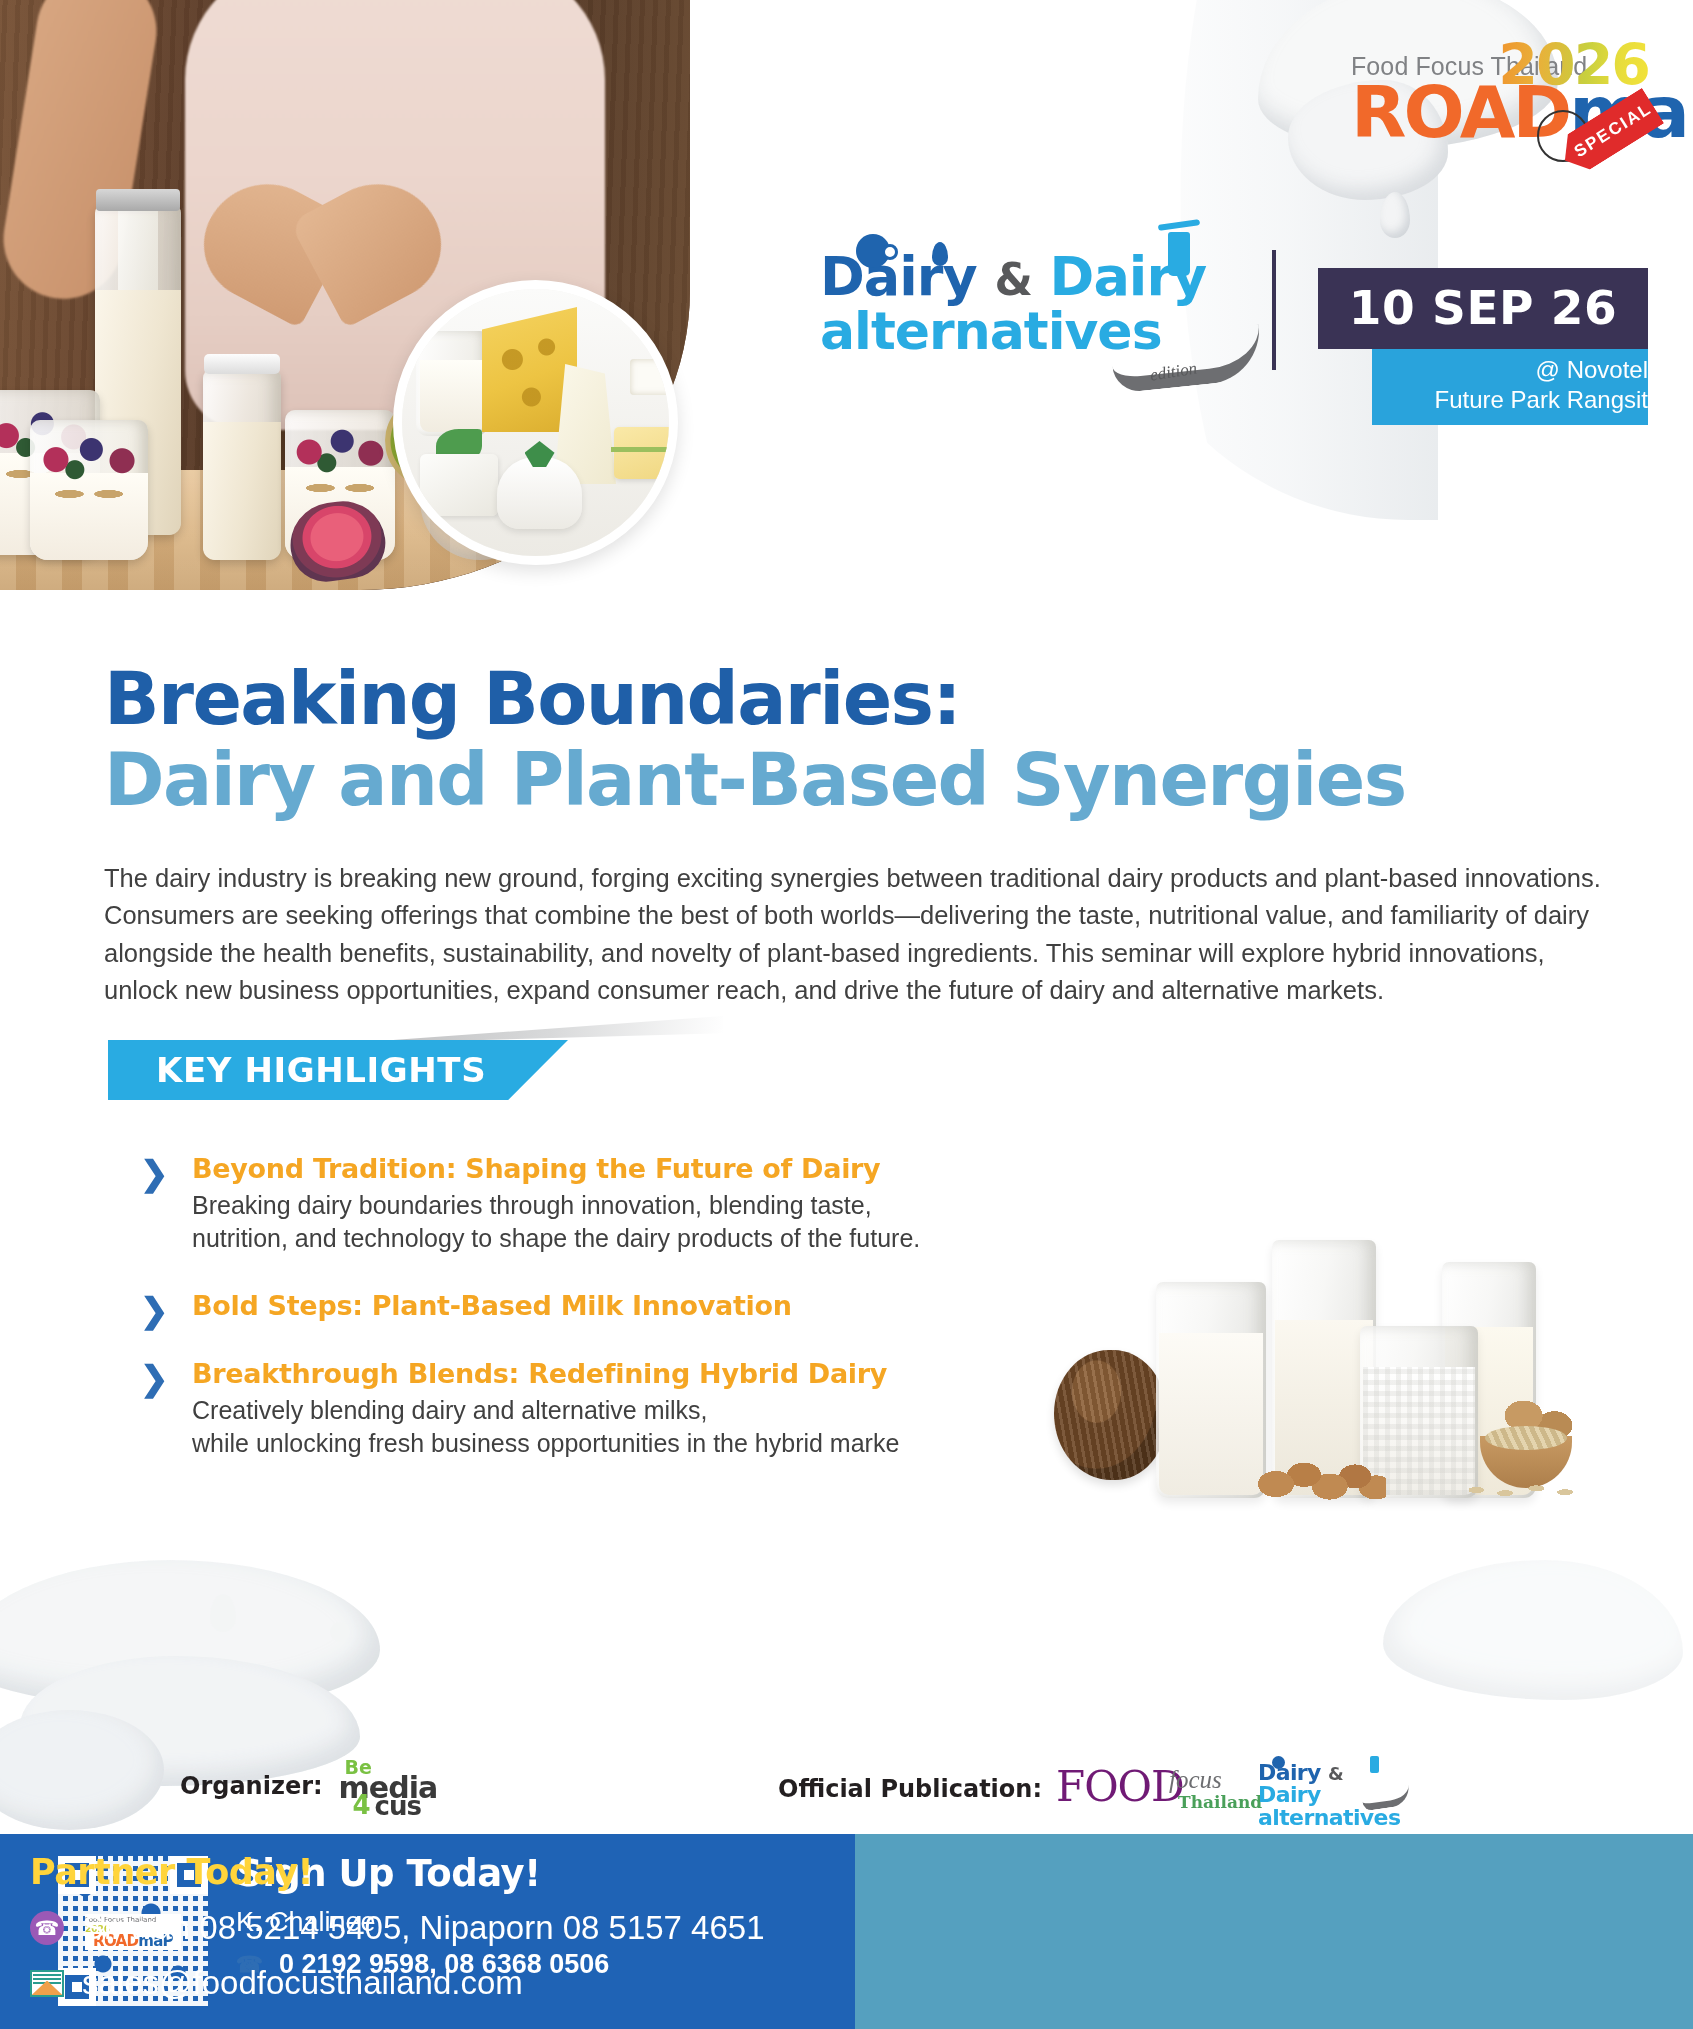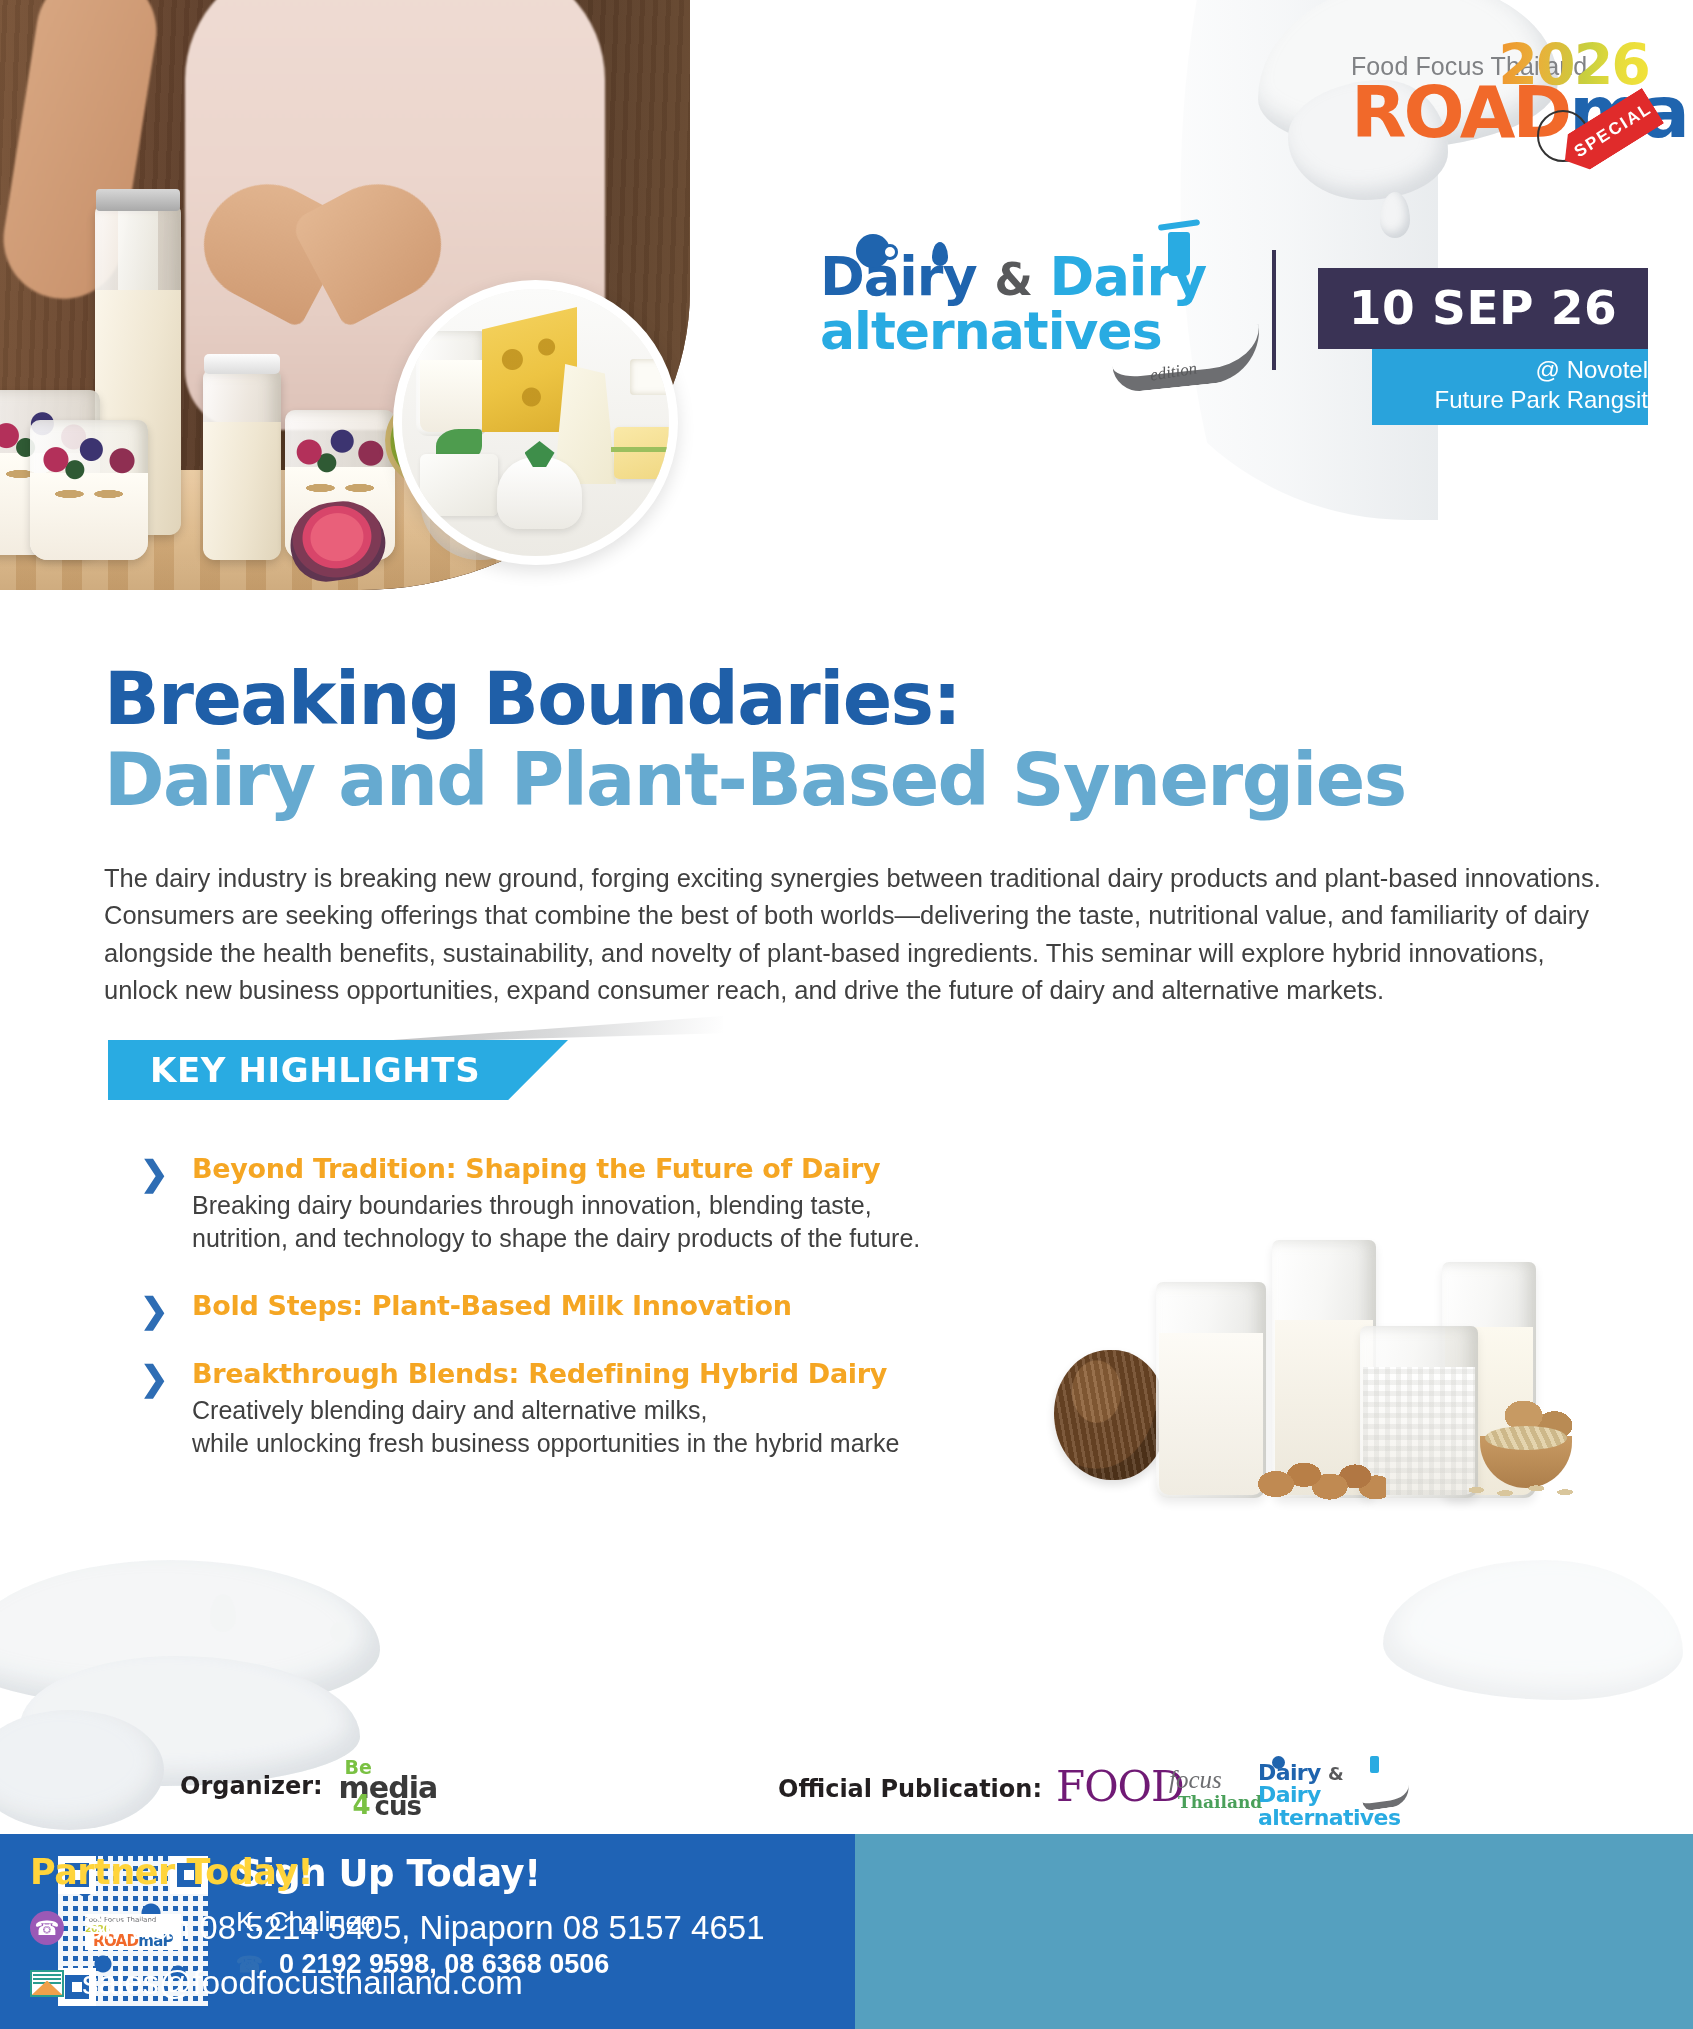--- a/index.html
+++ b/index.html
@@ -291,21 +291,21 @@
   .kh-ribbon{ position:absolute; left:108px; top:1040px; width:490px; height:60px; }
   .kh-tail{
     position:absolute; left:230px; top:-24px; width:385px; height:28px;
     background: linear-gradient(100deg, #b9babc 0%, #d8d9da 55%, #ffffff 100%);
     clip-path: polygon(0 100%, 100% 0, 100% 62%, 0 100%);
   }
   .kh-band{
     position:absolute; left:0; top:0; width:460px; height:60px;
     background:#29abe2;
     clip-path: polygon(0 0, 100% 0, 87% 100%, 0 100%);
-    display:flex; align-items:center;
+    display:flex; align-items:center;padding-left:6px;
   }
   .kh-band span{ color:#fff; font-size:34px; font-weight:bold; letter-spacing:.6px;
                  padding-left:42px; font-family:"DejaVu Sans", sans-serif; }
 
   .bullets{ position:absolute; left:140px; top:1152px; width:800px; }
   .bullet{ position:relative; padding-left:52px; margin-bottom:34px; }
   .chev{ position:absolute; left:0; top:6px; width:34px; height:30px; color:#2e6db4;
          font-size:34px; line-height:.9; font-weight:bold; }
   .b-title{ font-size:27px; font-weight:bold; color:#f5a623; line-height:1.25;
             font-family:"DejaVu Sans", sans-serif; letter-spacing:-.3px; }

